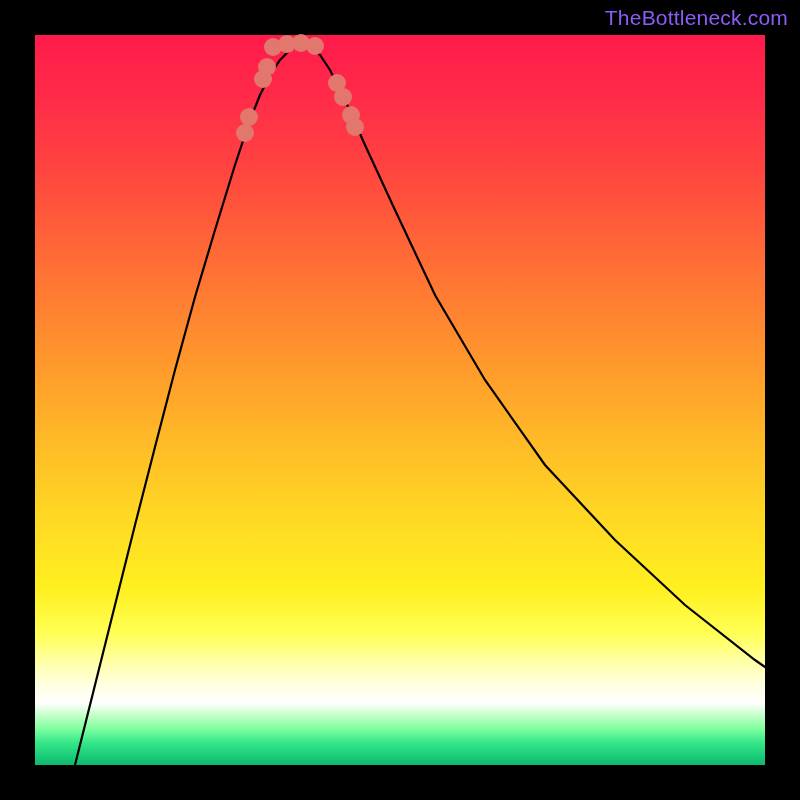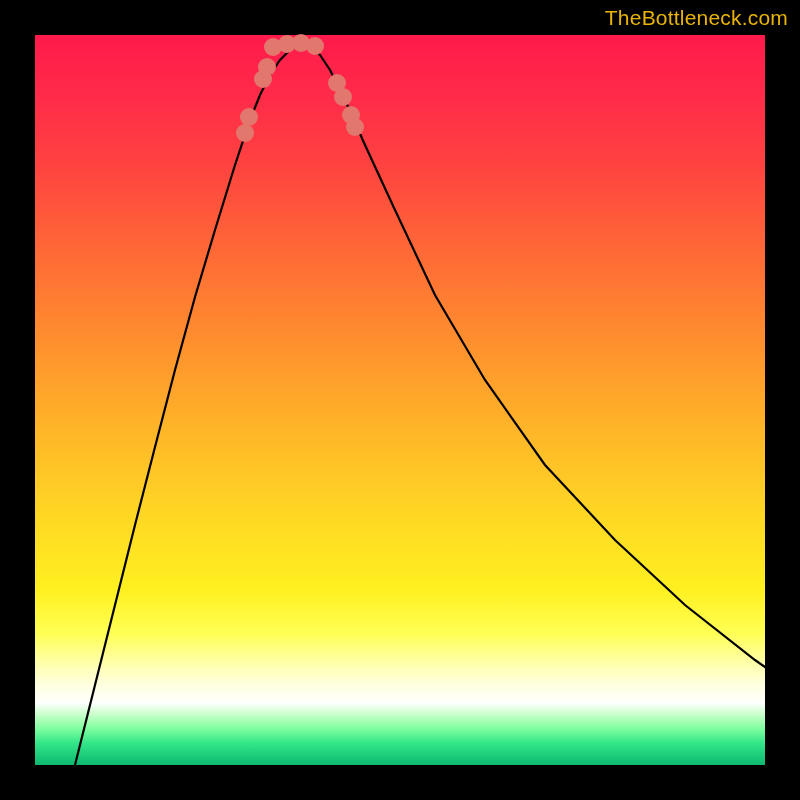--- a/index.html
+++ b/index.html
@@ -44,21 +44,21 @@
       #7fff9f 95%,
       #33e688 97%,
       #18c878 99%,
       #10b870 100%
     );
   }
   .watermark {
     position: absolute;
     top: 6px;
     right: 12px;
-    color: #eab308;
+    color: #8b5cf6;
     font-size: 21px;
     font-weight: 500;
     letter-spacing: 0.2px;
   }
   svg.curve {
     position: absolute;
     left: 0;
     top: 0;
     width: 730px;
     height: 730px;

